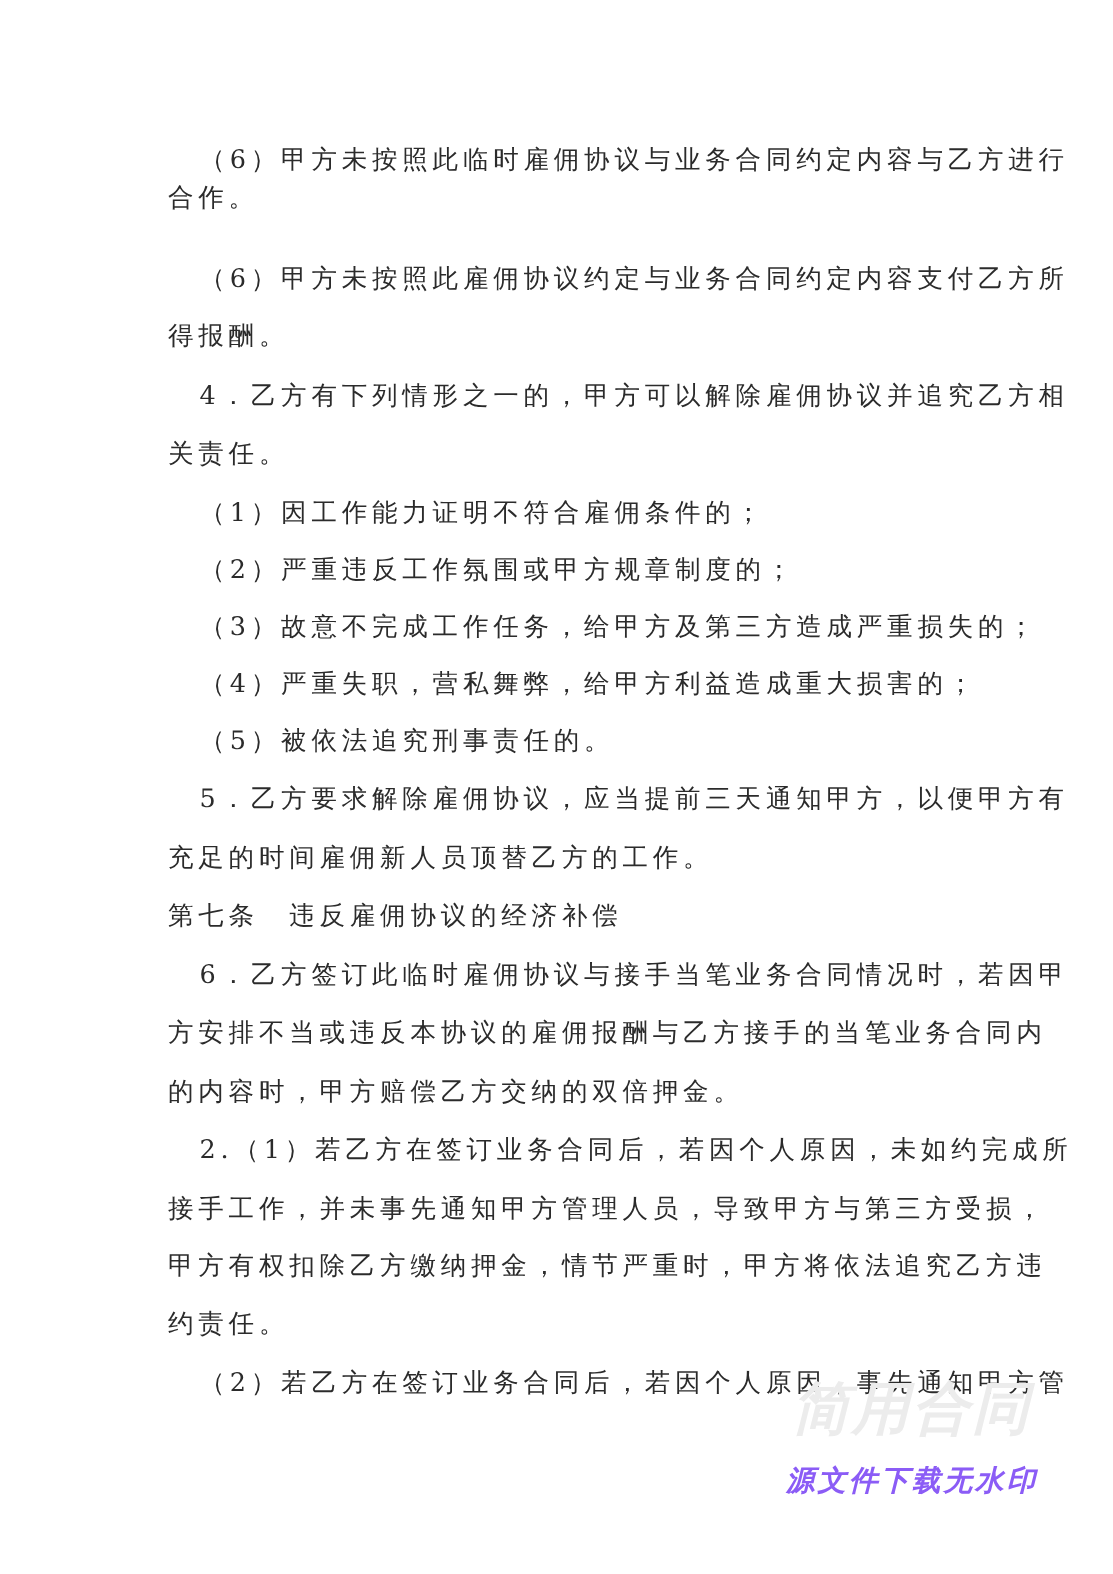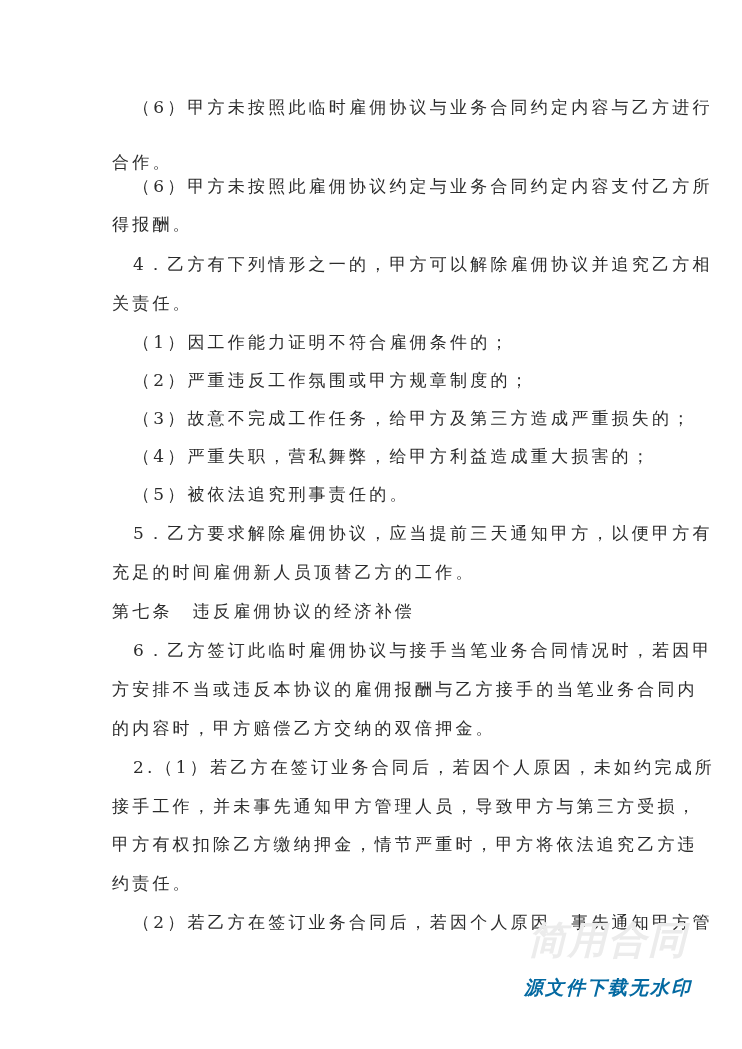--- a/index.html
+++ b/index.html
@@ -13,28 +13,28 @@
     position: absolute; left: 112px; width: 540px; height: 24px;
     font-size: 17px; line-height: 24px; letter-spacing: 3.2px; white-space: nowrap;
   }
   .indent { left: 133px; }
   .watermark {
     position: absolute; left: 508px; top: 918px; width: 200px; text-align: center;
     font-family: Liberation Serif, serif; font-weight: bold; font-style: italic;
     color: #ececec; pointer-events: none;
   }
   .wm-main { font-size: 38px; line-height: 44px; letter-spacing: 2px; }
-  .wm-sub { font-size: 19px; line-height: 24px; letter-spacing: 2px; margin-top: 14px; color: #0369a1; }
+  .wm-sub { font-size: 19px; line-height: 24px; letter-spacing: 2px; margin-top: 14px; color: #8b5cf6; }
 </style>
 </head>
 <body>
 
 <div class="page">
   <div class="line indent" style="top:95px">（6）甲方未按照此临时雇佣协议与业务合同约定内容与乙方进行</div>
-  <div class="line" style="top:150px">合作。</div>
+  <div class="line" style="top:120px">合作。</div>
   <div class="line indent" style="top:174px">（6）甲方未按照此雇佣协议约定与业务合同约定内容支付乙方所</div>
   <div class="line" style="top:212px">得报酬。</div>
   <div class="line indent" style="top:252px">4．乙方有下列情形之一的，甲方可以解除雇佣协议并追究乙方相</div>
   <div class="line" style="top:291px">关责任。</div>
   <div class="line indent" style="top:330px">（1）因工作能力证明不符合雇佣条件的；</div>
   <div class="line indent" style="top:368px">（2）严重违反工作氛围或甲方规章制度的；</div>
   <div class="line indent" style="top:406px">（3）故意不完成工作任务，给甲方及第三方造成严重损失的；</div>
   <div class="line indent" style="top:444px">（4）严重失职，营私舞弊，给甲方利益造成重大损害的；</div>
   <div class="line indent" style="top:482px">（5）被依法追究刑事责任的。</div>
   <div class="line indent" style="top:521px">5．乙方要求解除雇佣协议，应当提前三天通知甲方，以便甲方有</div>

